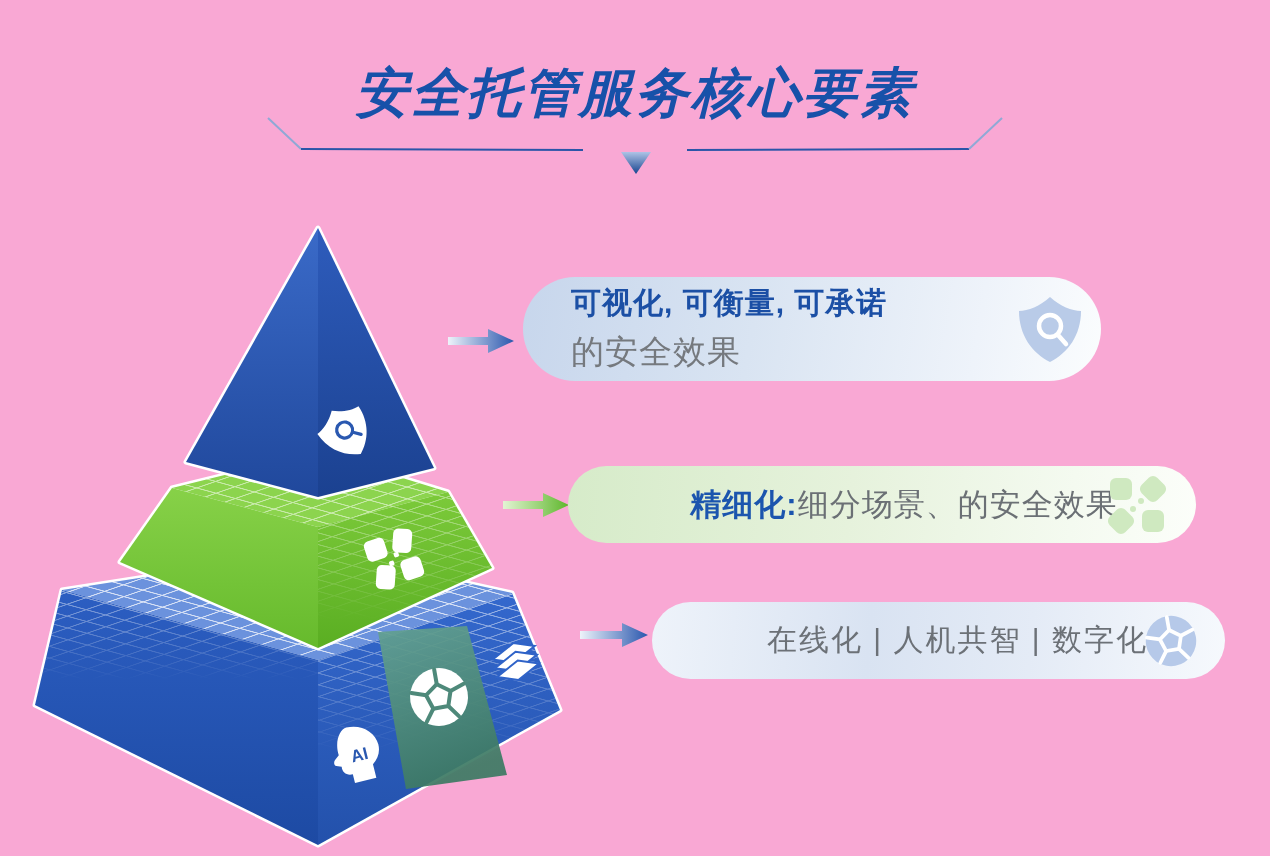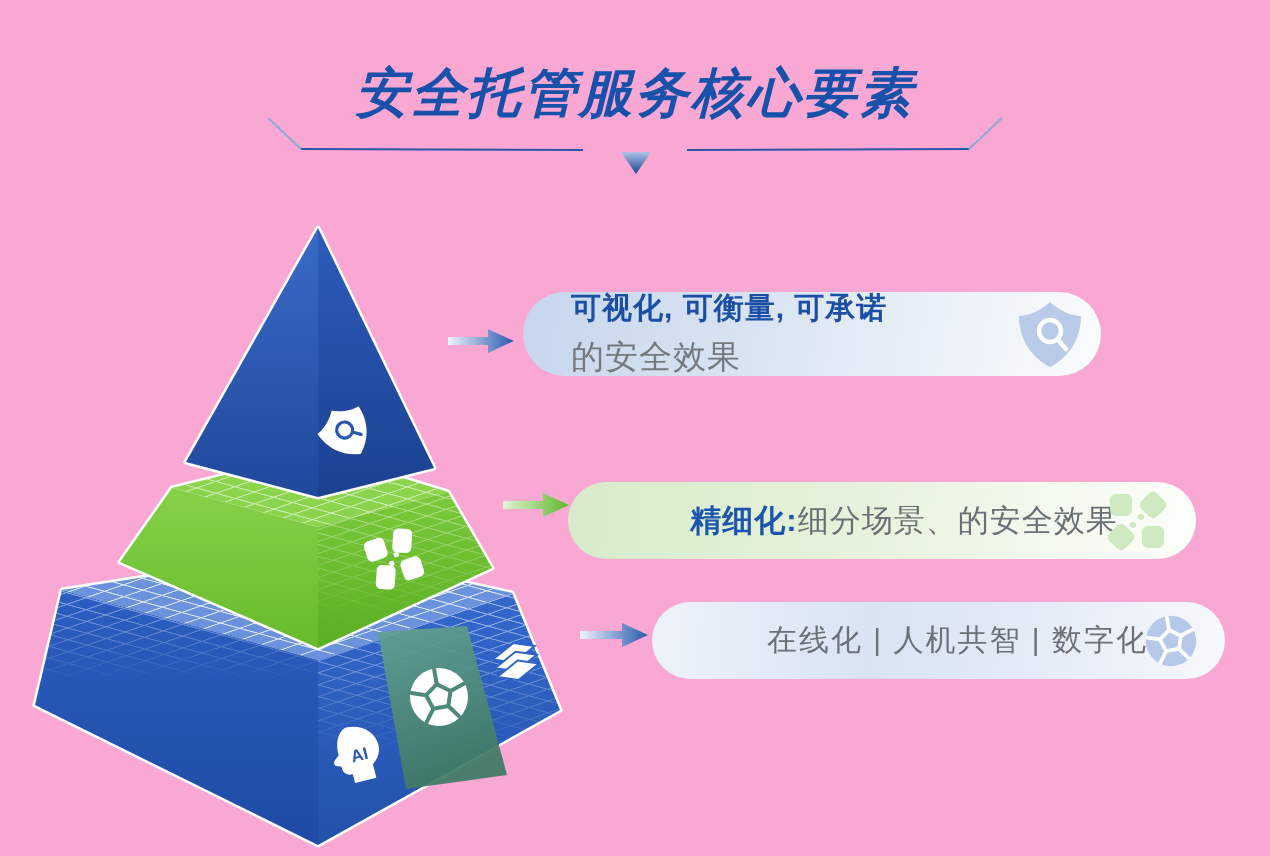--- a/index.html
+++ b/index.html
@@ -3,27 +3,27 @@
 <meta charset="utf-8">
 <style>
   html,body{margin:0;padding:0;background:#ffffff;}
   .stage{position:relative;width:1270px;height:856px;background:#f9a8d4;overflow:hidden;
          font-family:"Liberation Sans",sans-serif;}
   .title{position:absolute;left:0;right:0;top:58px;text-align:center;
          font-size:53px;font-weight:900;font-style:italic;letter-spacing:3px;color:#1751a9;}
   .deco{position:absolute;left:265px;top:112px;}
   .pyr{position:absolute;left:15px;top:205px;}
   .pill{position:absolute;display:flex;flex-direction:column;justify-content:center;}
-  .pill1{left:523px;top:292px;width:578px;height:84px;border-radius:60px;padding-left:48px;box-sizing:border-box;
+  .pill1{left:523px;top:277px;width:578px;height:104px;border-radius:60px;padding-left:48px;box-sizing:border-box;
          background:linear-gradient(100deg,#c7d6ec 0%,#d9e4f2 40%,#eef3fa 78%,#fbfdfe 100%);}
   .pill1 .l1{font-size:30px;font-weight:bold;color:#1b4fa5;letter-spacing:1px;}
   .pill1 .l2{font-size:33px;color:#75797e;margin-top:6px;letter-spacing:1px;}
   .pill2{left:568px;top:466px;width:628px;height:77px;border-radius:40px;padding-left:44px;box-sizing:border-box;
          flex-direction:row;align-items:center;display:flex;
-         background:linear-gradient(95deg,#d6ebc9 0%,#e6f2dc 45%,#f4faf0 80%,#fcfefa 100%);margin-top:16px;}
+         background:linear-gradient(95deg,#d6ebc9 0%,#e6f2dc 45%,#f4faf0 80%,#fcfefa 100%);}
   .pill2 .em{font-size:31px;font-weight:bold;color:#1b55ae;letter-spacing:1px;}
   .pill2 .tx{font-size:31px;color:#6b7075;letter-spacing:1px;}
   .pill3{left:652px;top:602px;width:573px;height:77px;border-radius:40px;padding-left:38px;box-sizing:border-box;
          flex-direction:row;align-items:center;display:flex;
          background:linear-gradient(95deg,#eef3fa 0%,#d9e3f2 38%,#e4ebf6 66%,#f6f9fd 100%);}
   .pill3 .tx{font-size:30px;color:#6c7177;letter-spacing:2px;}
   .pill-icon{position:absolute;top:50%;transform:translateY(-50%);}
   .arrow{position:absolute;}
 </style>
 </head>

